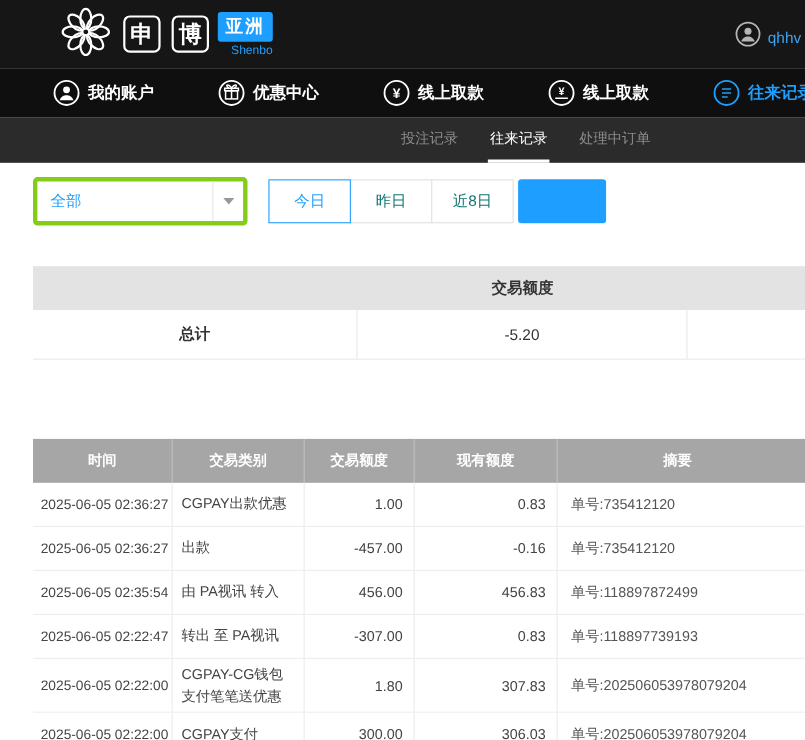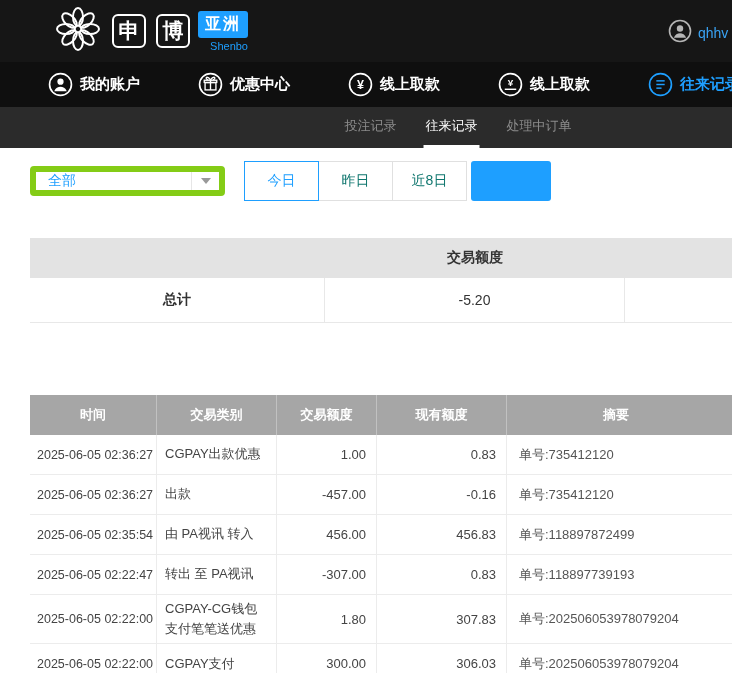--- a/index.html
+++ b/index.html
@@ -25,31 +25,31 @@
   
   .mainnav { height:45px; background:#0f0f0f; display:flex; align-items:center;
     padding-left:48px; gap:58px; }
   .nav-item { display:flex; align-items:center; gap:7px; color:#fff;
     font-size:15px; font-weight:bold; white-space:nowrap; cursor:pointer; flex:0 0 auto; }
   .nav-item svg { width:25px; height:25px; display:block; }
   .nav-item.active { color:#1e9fff; }
 
   
   .subnav { height:41px; background:#2b2b2b; position:relative; }
-  .subnav-inner { position:absolute; left:458px; transform:translateX(-50%);
+  .subnav-inner { position:absolute; left:478px; transform:translateX(-50%);
     height:100%; display:flex; gap:25px; }
   .subtab { color:#8c8c8c; font-size:13px; display:flex; align-items:center;
     border-bottom:3px solid transparent; cursor:pointer; padding:0 2px; }
   .subtab.active { color:#fff; border-bottom-color:#fff; }
 
   
   .content { margin-left:30px; }
 
   .filters { margin-top:13px; display:flex; align-items:center; width:max-content; }
-  .select-box { width:195px; height:30px; border:6px solid #84cc16; border-radius:4px;
+  .select-box { width:195px; height:44px; border:4px solid #84cc16; border-radius:4px;
     display:flex; align-items:center; background:#fff; cursor:pointer; }
   .select-box .sel-val { color:#1e9fff; font-size:14px; padding-left:12px; flex:1; }
   .caret { width:28px; height:100%; display:flex; align-items:center; justify-content:center;
     border-left:1px solid #e6e6e6; }
   .caret i { width:0; height:0; border-left:5px solid transparent;
     border-right:5px solid transparent; border-top:6px solid #999; display:block; }
   .date-box { margin-left:15px; width:227px; height:38px; border:1px solid #ddd;
     border-radius:4px; display:flex; align-items:center; gap:8px; padding-left:10px;
     background:#fff; cursor:pointer; }
   .date-box .date-val { color:#9a9a9a; font-size:13px; white-space:nowrap; }

